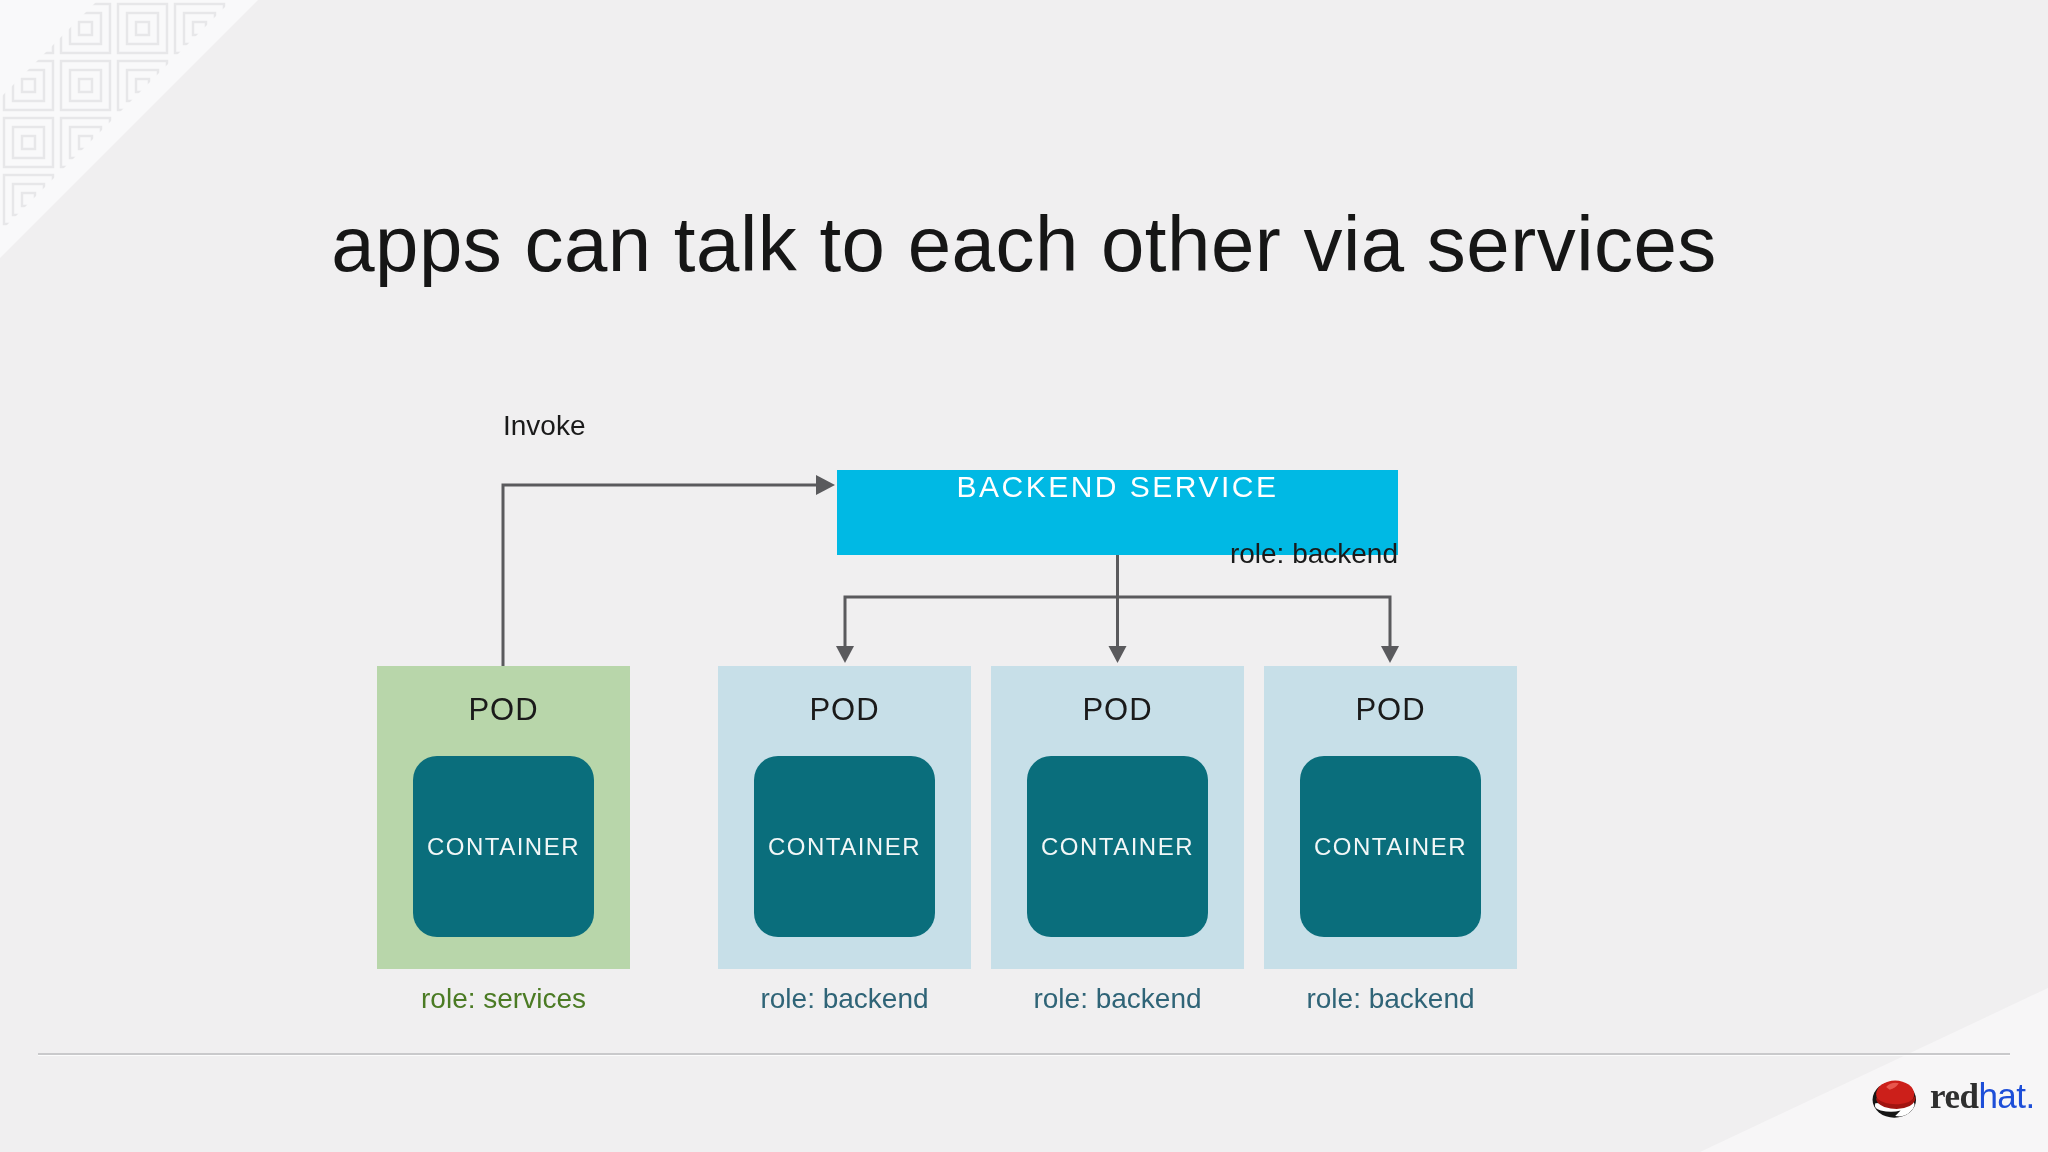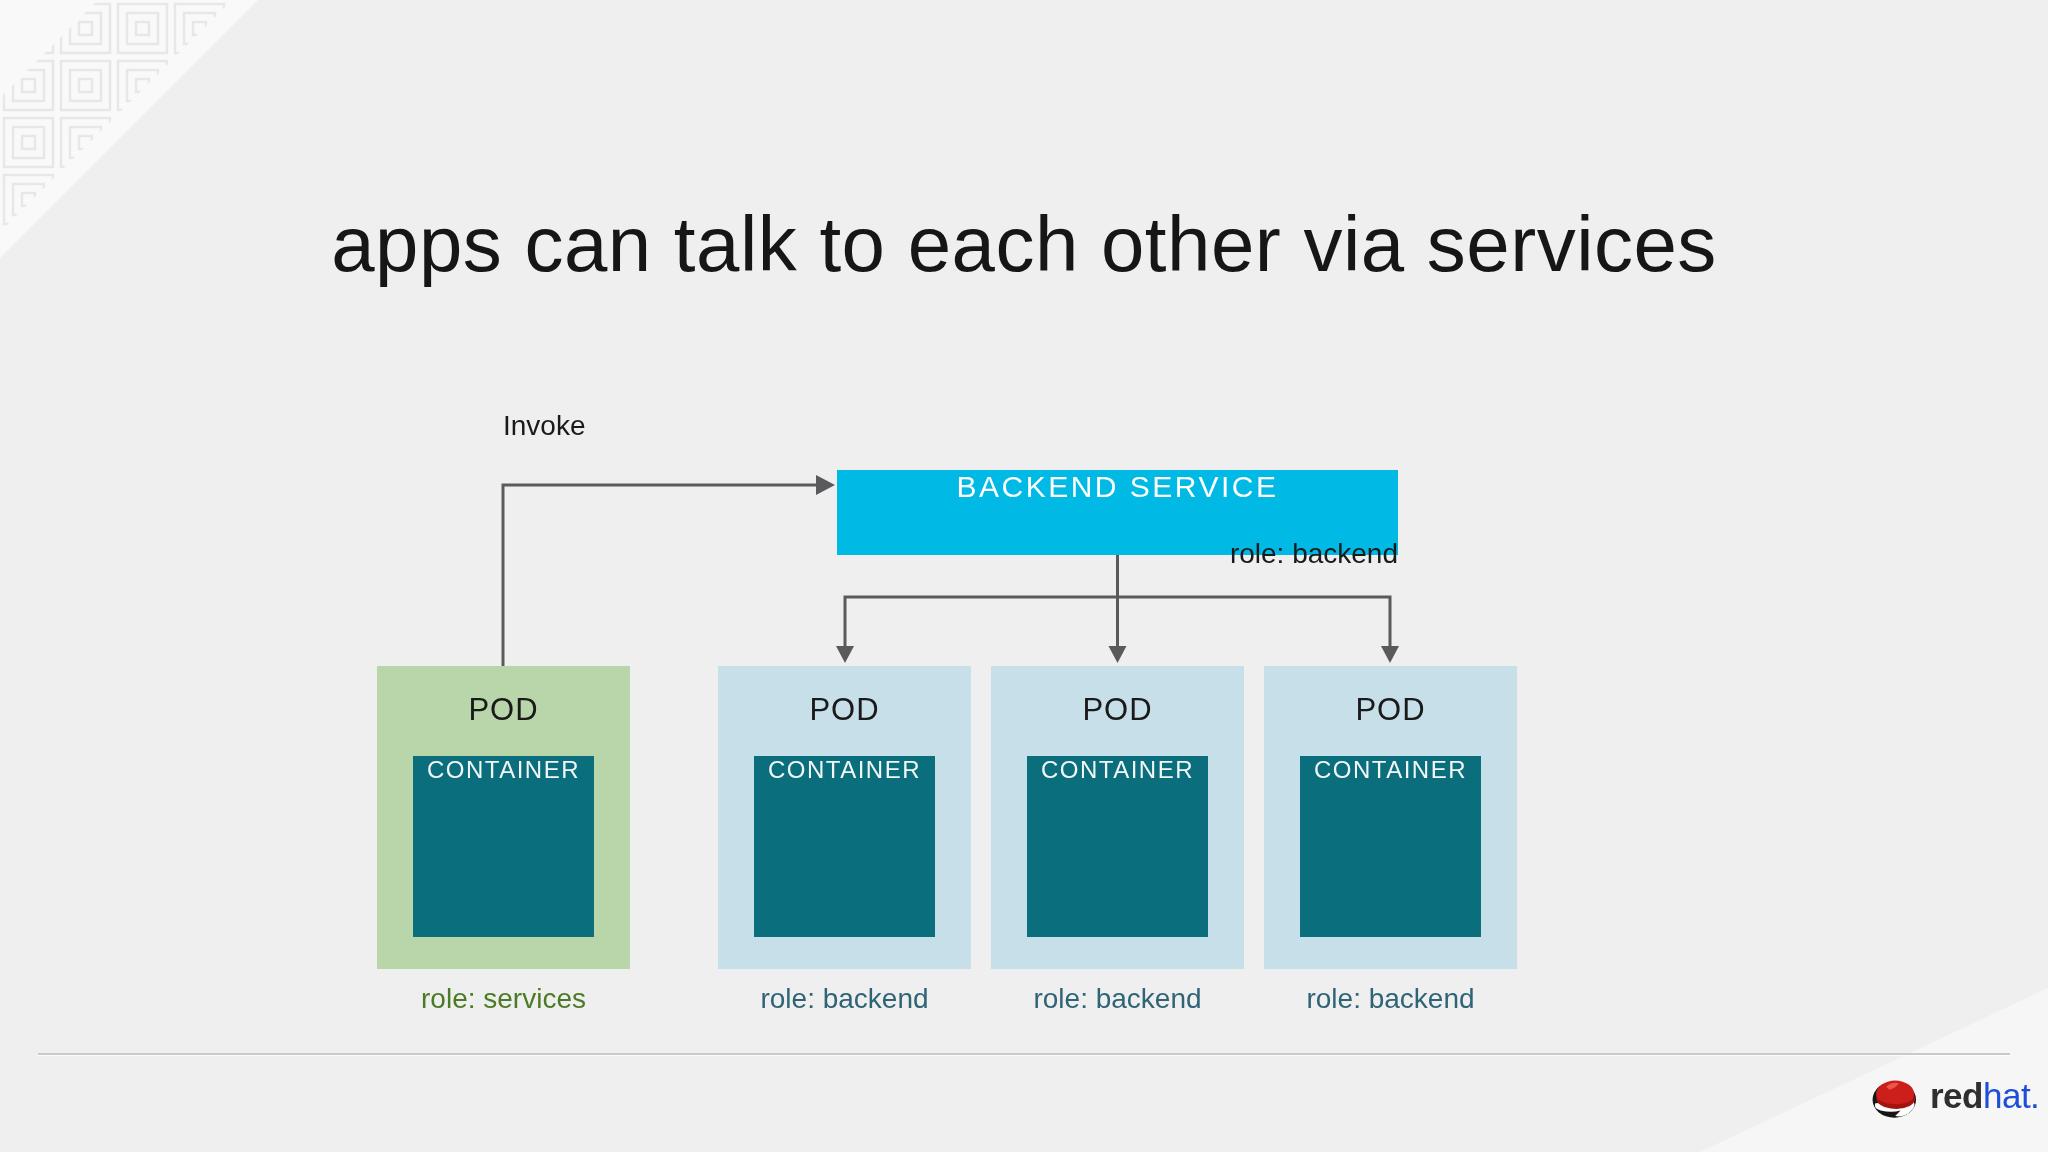--- a/index.html
+++ b/index.html
@@ -61,21 +61,21 @@
   .pod-box.frontend { background: var(--pod-frontend-fill, #b8d6aa); }
   .pod-box.backend  { background: var(--pod-backend-fill, #c7dfe8); }
 
   .pod-label {
     position: absolute; left: 0; top: 26px; width: 100%;
     text-align: center; font-size: 31px; letter-spacing: 1px; color: #1a1a1a;
   }
   .container-box {
     position: absolute; left: 36px; top: 90px; width: 181px; height: 181px;
     background: var(--container-fill, #0a6e7c);
-    display: flex; align-items: flex-start; justify-content: center;
+    display: flex; align-items: center; justify-content: center; border-radius: 24px;
   }
   .container-label {
     color: #f2f7f7; font-size: 24px; letter-spacing: 1.5px;
   }
   .pod-role {
     margin-top: 14px; text-align: center; font-size: 28px;
   }
   .pod-role.frontend { color: var(--role-frontend-text, #4b7b24); }
   .pod-role.backend  { color: var(--role-backend-text, #2f6477); }
 
@@ -84,21 +84,21 @@
     background: #c9c9cb;
     box-shadow: 0 1px 0 rgba(255,255,255,0.8);
   }
 
   .brand {
     position: absolute; left: 1868px; top: 1066px; height: 60px;
     display: flex; align-items: center;
   }
   .brand .hat-icon { width: 58px; height: 58px; }
   .brand .wordmark { margin-left: 4px; font-size: 35px; letter-spacing: -0.5px; }
-  .brand .word-red { font-weight: 700; color: #2f2f2f; }
+  .brand .word-red { font-weight: 700; color: #2f2f2f; font-family: Liberation Serif, serif; }
   .brand .word-hat { font-weight: 400; color: #1d4ed8; }
 </style>
 </head>
 <body>
 
 <div class="stage">
 
   <svg class="corner-decor" width="300" height="300" aria-hidden="true">
     <defs>
       <pattern id="sqp" width="57" height="57" patternUnits="userSpaceOnUse">

